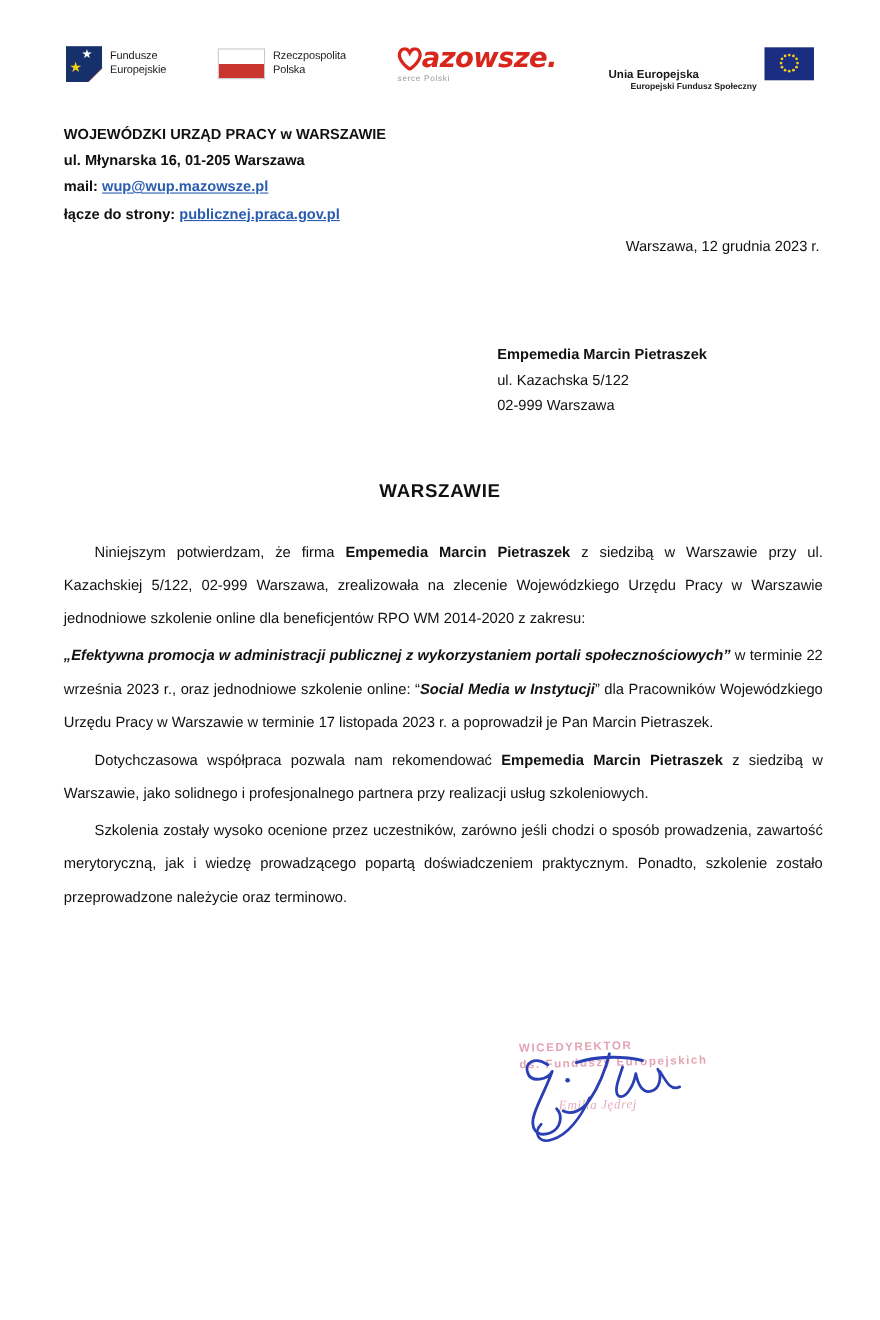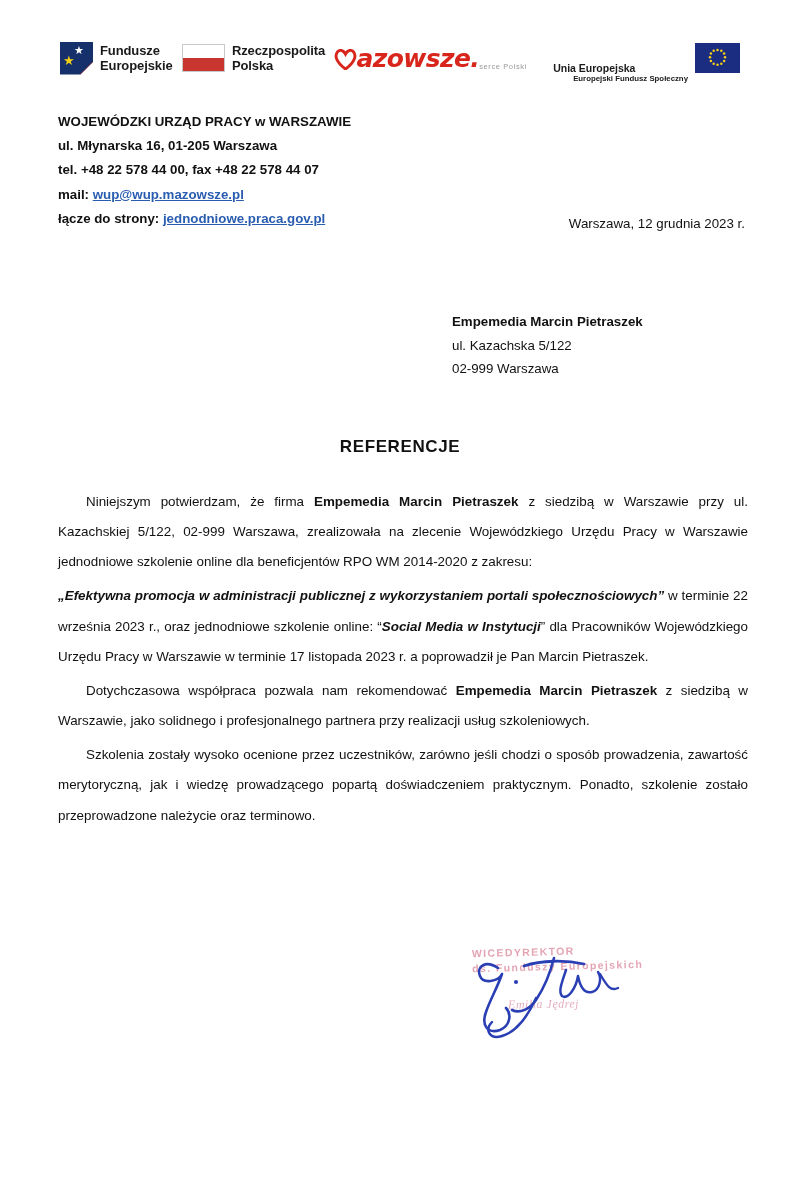--- a/index.html
+++ b/index.html
@@ -32,22 +32,22 @@
     display: flex;
     align-items: center;
     justify-content: space-between;
   }
   .logo {
     display: flex;
     align-items: center;
     gap: 7px;
   }
   .logo-text {
-    font-size: 13px;
-    font-weight: bold;
+    font-size: 10px;
+    font-weight: normal;
     line-height: 1.18;
     color: #1a1a1a;
     letter-spacing: -0.1px;
     white-space: pre-line;
   }
 
   
   .fe-mark {
     width: 33px;
     height: 33px;
@@ -77,22 +77,22 @@
     height: 28px;
     border: 1px solid #c9c9c9;
     flex: none;
     box-sizing: border-box;
     background: linear-gradient(to bottom, #ffffff 0 50%, #c8362f 50% 100%);
   }
 
   
   .mz {
     display: flex;
-    flex-direction: row;
-    align-items: flex-end;
+    flex-direction: column;
+    align-items: flex-start;
     line-height: 1;
   }
   .mz-word {
     font-family: "DejaVu Sans", sans-serif;
     font-size: 25px;
     font-weight: bold;
     font-style: italic;
     color: #d8261c;
     letter-spacing: -0.6px;
     display: flex;
@@ -296,34 +296,33 @@
           </g>
         </svg>
       </div>
     </div>
 
   </div>
 
   <div class="sender">
     <div>WOJEWÓDZKI URZĄD PRACY w WARSZAWIE</div>
     <div>ul. Młynarska 16, 01-205 Warszawa</div>
-    <div>tel. +48 22 578 44 00, fax +48 22 578 44 07</div>
     <div><span>mail: </span><a href="#">wup@wup.mazowsze.pl</a></div>
-    <div><span>łącze do strony: </span><a href="#">jednodniowe.praca.gov.pl</a></div>
+    <div><span>łącze do strony: </span><a href="#">publicznej.praca.gov.pl</a></div>
   </div>
 
   <div class="date-line">Warszawa, 12 grudnia 2023 r.</div>
 
   <div class="recipient">
     <div class="rname">Empemedia Marcin Pietraszek</div>
     <div>ul. Kazachska 5/122</div>
     <div>02-999 Warszawa</div>
   </div>
 
-  <div class="doc-title">REFERENCJE</div>
+  <div class="doc-title">WARSZAWIE</div>
 
   <div class="body-copy">
 
     <p><span>Niniejszym potwierdzam, że firma </span><b>Empemedia Marcin Pietraszek</b><span> z siedzibą w Warszawie przy ul. Kazachskiej 5/122, 02-999 Warszawa, zrealizowała na zlecenie Wojewódzkiego Urzędu Pracy w Warszawie jednodniowe szkolenie online dla beneficjentów RPO WM 2014-2020 z zakresu:</span></p>
 
     <p class="no-indent"><span class="quoted">„Efektywna promocja w administracji publicznej z wykorzystaniem portali społecznościowych”</span><span> w terminie 22 września 2023 r., oraz jednodniowe szkolenie online: “</span><span class="quoted">Social Media w Instytucji</span><span>” dla Pracowników Wojewódzkiego Urzędu Pracy w Warszawie w terminie 17 listopada 2023 r. a poprowadził je Pan Marcin Pietraszek.</span></p>
 
     <p><span>Dotychczasowa współpraca pozwala nam rekomendować </span><b>Empemedia Marcin Pietraszek</b><span> z siedzibą w Warszawie, jako solidnego i profesjonalnego partnera przy realizacji usług szkoleniowych.</span></p>
 
     <p>Szkolenia zostały wysoko ocenione przez uczestników, zarówno jeśli chodzi o sposób prowadzenia, zawartość merytoryczną, jak i wiedzę prowadzącego popartą doświadczeniem praktycznym. Ponadto, szkolenie zostało przeprowadzone należycie oraz terminowo.</p>

